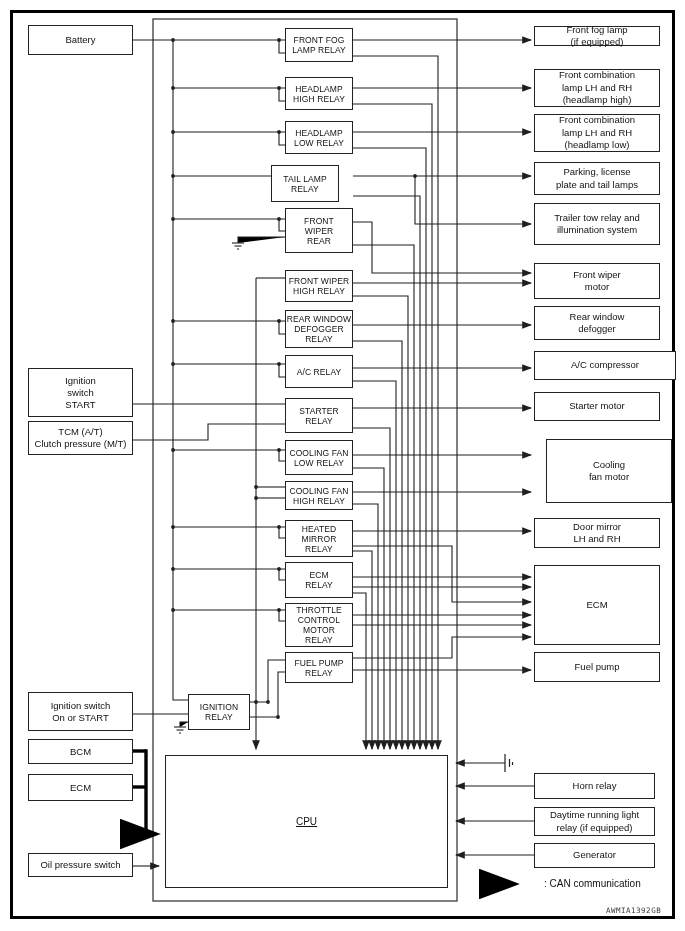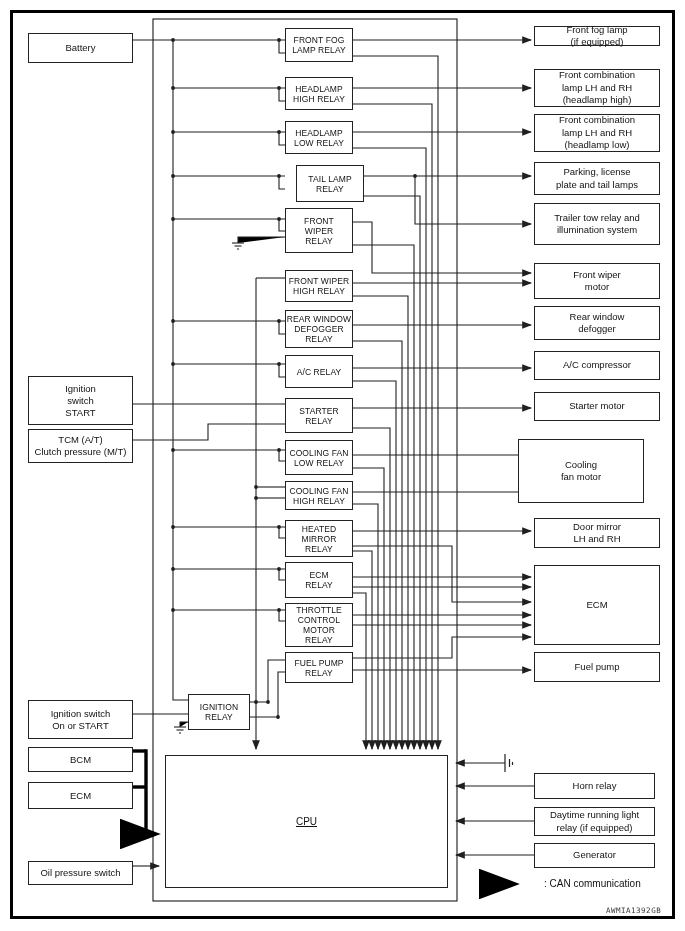--- a/index.html
+++ b/index.html
@@ -4,21 +4,21 @@
 <style>
   html,body{margin:0;padding:0;background:#fff;}
   #stage{position:relative;width:685px;height:931px;background:#fff;
          font-family:"Liberation Sans",sans-serif;color:#111;overflow:hidden;}
   #outer-frame{position:absolute;left:10px;top:10px;width:659px;height:903px;
                border:3px solid #000;}
   svg.wires{position:absolute;left:0;top:0;width:685px;height:931px;}
   .bx{position:absolute;border:1px solid #222;background:#fff;display:flex;
       align-items:center;justify-content:center;text-align:center;
       white-space:pre-line;box-sizing:border-box;}
-  .lbx{font-size:9.5px;line-height:12px;margin-top:8px;}
+  .lbx{font-size:9.5px;line-height:12px;}
   .rbx{font-size:9.5px;line-height:12.5px;}
   .rlb{font-size:8.5px;line-height:10px;letter-spacing:.1px;}
   .cpu{font-size:10px;text-decoration:underline;}
   #legend-can{position:absolute;left:544px;top:878px;font-size:10px;}
   #watermark{position:absolute;left:606px;top:906px;font-size:7.5px;color:#3a3a3a;
              font-family:"DejaVu Sans Mono",monospace;letter-spacing:.5px;}
 </style>
 </head>
 <body>
 
@@ -195,25 +195,25 @@
   <div class="bx lbx" style="left:28px;top:739px;width:105px;height:25px">BCM</div>
   <div class="bx lbx" style="left:28px;top:774px;width:105px;height:27px">ECM</div>
   <div class="bx lbx" style="left:28px;top:853px;width:105px;height:24px">Oil pressure switch</div>
 
   <div class="bx rlb" style="left:285px;top:28px;width:68px;height:34px">FRONT FOG
 LAMP RELAY</div>
   <div class="bx rlb" style="left:285px;top:77px;width:68px;height:33px">HEADLAMP
 HIGH RELAY</div>
   <div class="bx rlb" style="left:285px;top:121px;width:68px;height:33px">HEADLAMP
 LOW RELAY</div>
-  <div class="bx rlb" style="left:296px;top:165px;width:68px;height:37px">TAIL LAMP
+  <div class="bx rlb" style="left:271px;top:165px;width:68px;height:37px">TAIL LAMP
 RELAY</div>
   <div class="bx rlb" style="left:285px;top:208px;width:68px;height:45px">FRONT
 WIPER
-RELAY</div>
+REAR</div>
   <div class="bx rlb" style="left:285px;top:270px;width:68px;height:32px">FRONT WIPER
 HIGH RELAY</div>
   <div class="bx rlb" style="left:285px;top:310px;width:68px;height:38px">REAR WINDOW
 DEFOGGER
 RELAY</div>
   <div class="bx rlb" style="left:285px;top:355px;width:68px;height:33px">A/C RELAY</div>
   <div class="bx rlb" style="left:285px;top:398px;width:68px;height:35px">STARTER
 RELAY</div>
   <div class="bx rlb" style="left:285px;top:440px;width:68px;height:35px">COOLING FAN
 LOW RELAY</div>
@@ -244,23 +244,23 @@
 lamp LH and RH
 (headlamp low)</div>
   <div class="bx rbx" style="left:534px;top:162px;width:126px;height:33px">Parking, license
 plate and tail lamps</div>
   <div class="bx rbx" style="left:534px;top:203px;width:126px;height:42px">Trailer tow relay and
 illumination system</div>
   <div class="bx rbx" style="left:534px;top:263px;width:126px;height:36px">Front wiper
 motor</div>
   <div class="bx rbx" style="left:534px;top:306px;width:126px;height:34px">Rear window
 defogger</div>
-  <div class="bx rbx" style="left:534px;top:351px;width:126px;height:29px">A/C compressor</div>
+  <div class="bx rbx" style="left:534px;top:351px;width:142px;height:29px">A/C compressor</div>
   <div class="bx rbx" style="left:534px;top:392px;width:126px;height:29px">Starter motor</div>
-  <div class="bx rbx" style="left:518px;top:439px;width:126px;height:64px">Cooling
+  <div class="bx rbx" style="left:546px;top:439px;width:126px;height:64px">Cooling
 fan motor</div>
   <div class="bx rbx" style="left:534px;top:518px;width:126px;height:30px">Door mirror
 LH and RH</div>
   <div class="bx rbx" style="left:534px;top:565px;width:126px;height:80px">ECM</div>
   <div class="bx rbx" style="left:534px;top:652px;width:126px;height:30px">Fuel pump</div>
   <div class="bx rbx" style="left:534px;top:773px;width:121px;height:26px">Horn relay</div>
   <div class="bx rbx" style="left:534px;top:807px;width:121px;height:29px">Daytime running light
 relay (if equipped)</div>
   <div class="bx rbx" style="left:534px;top:843px;width:121px;height:25px">Generator</div>
 

